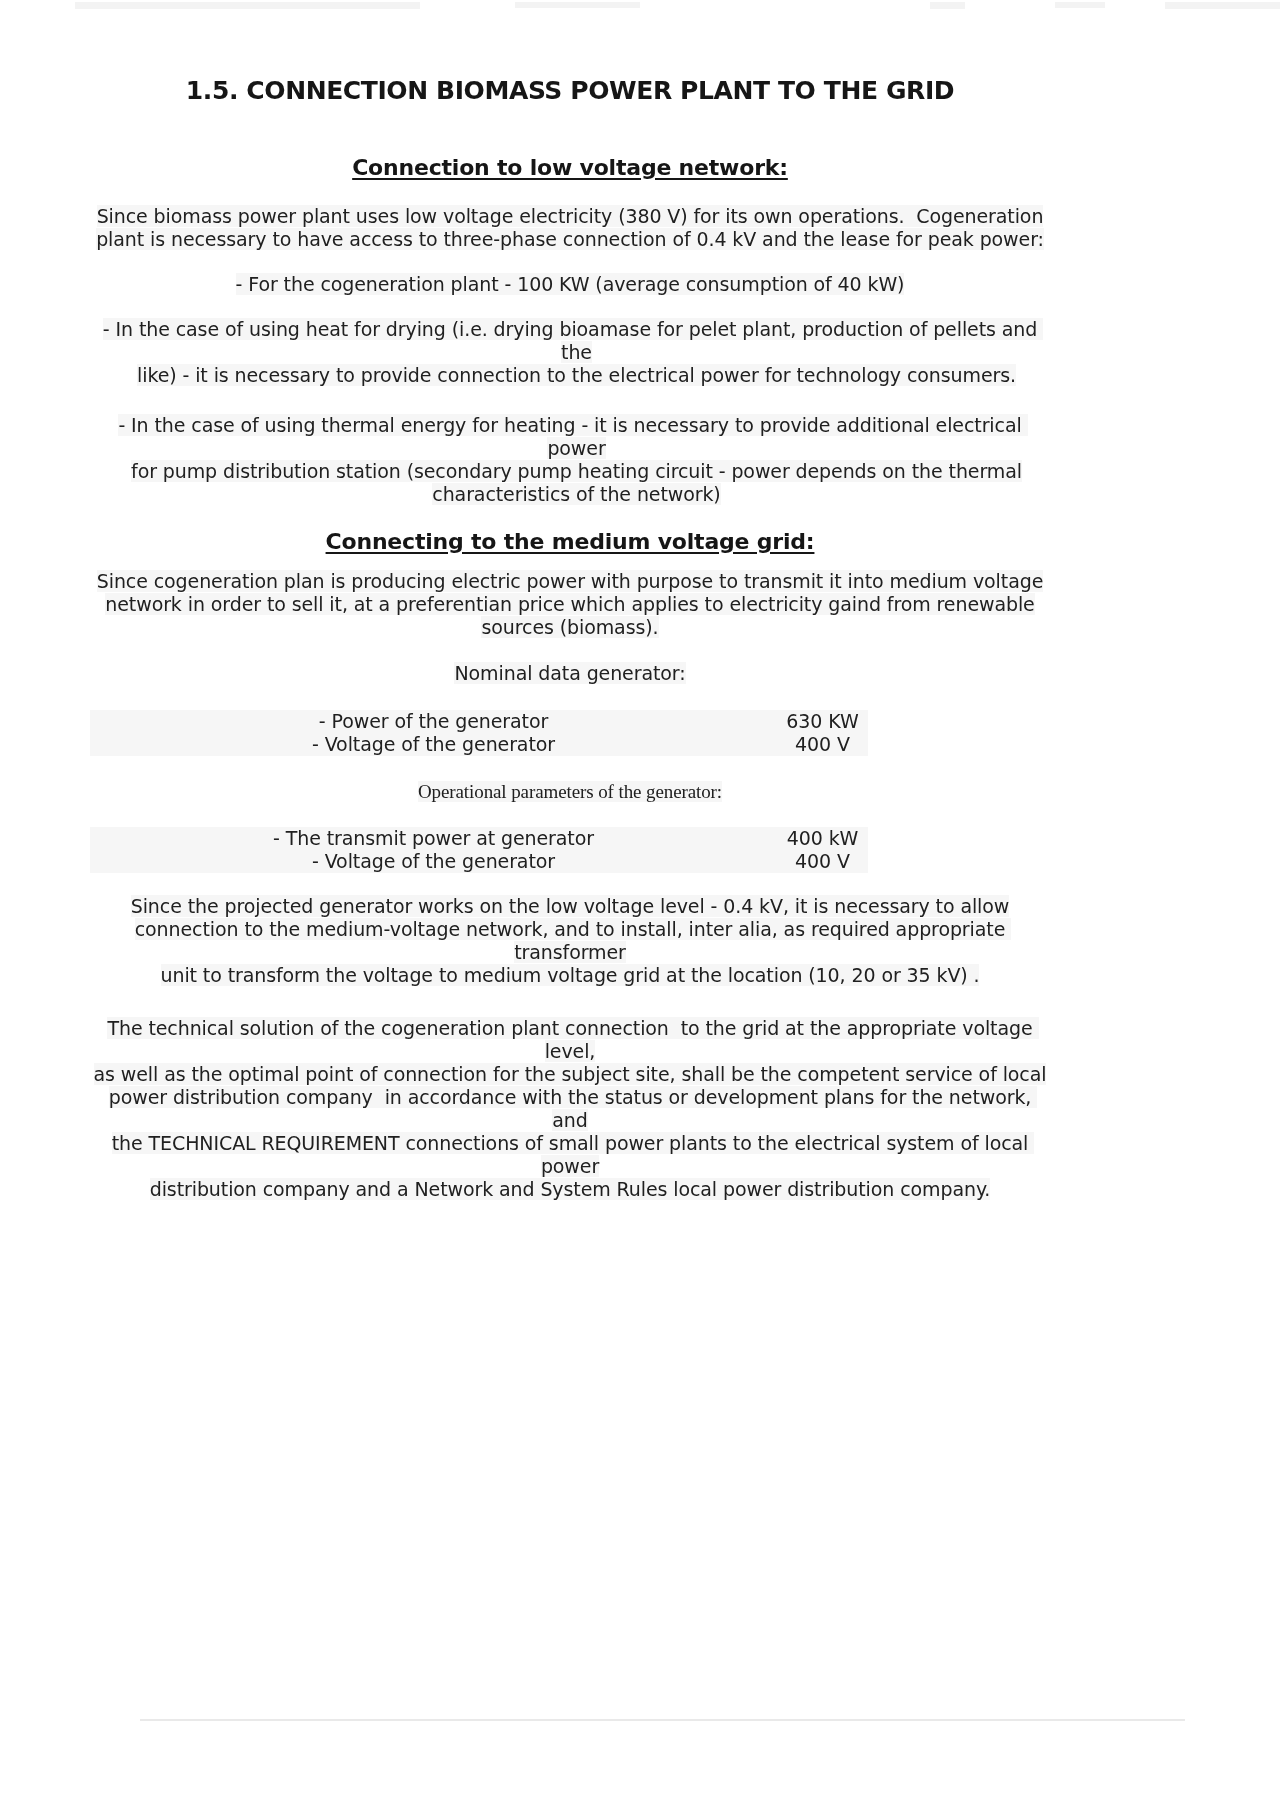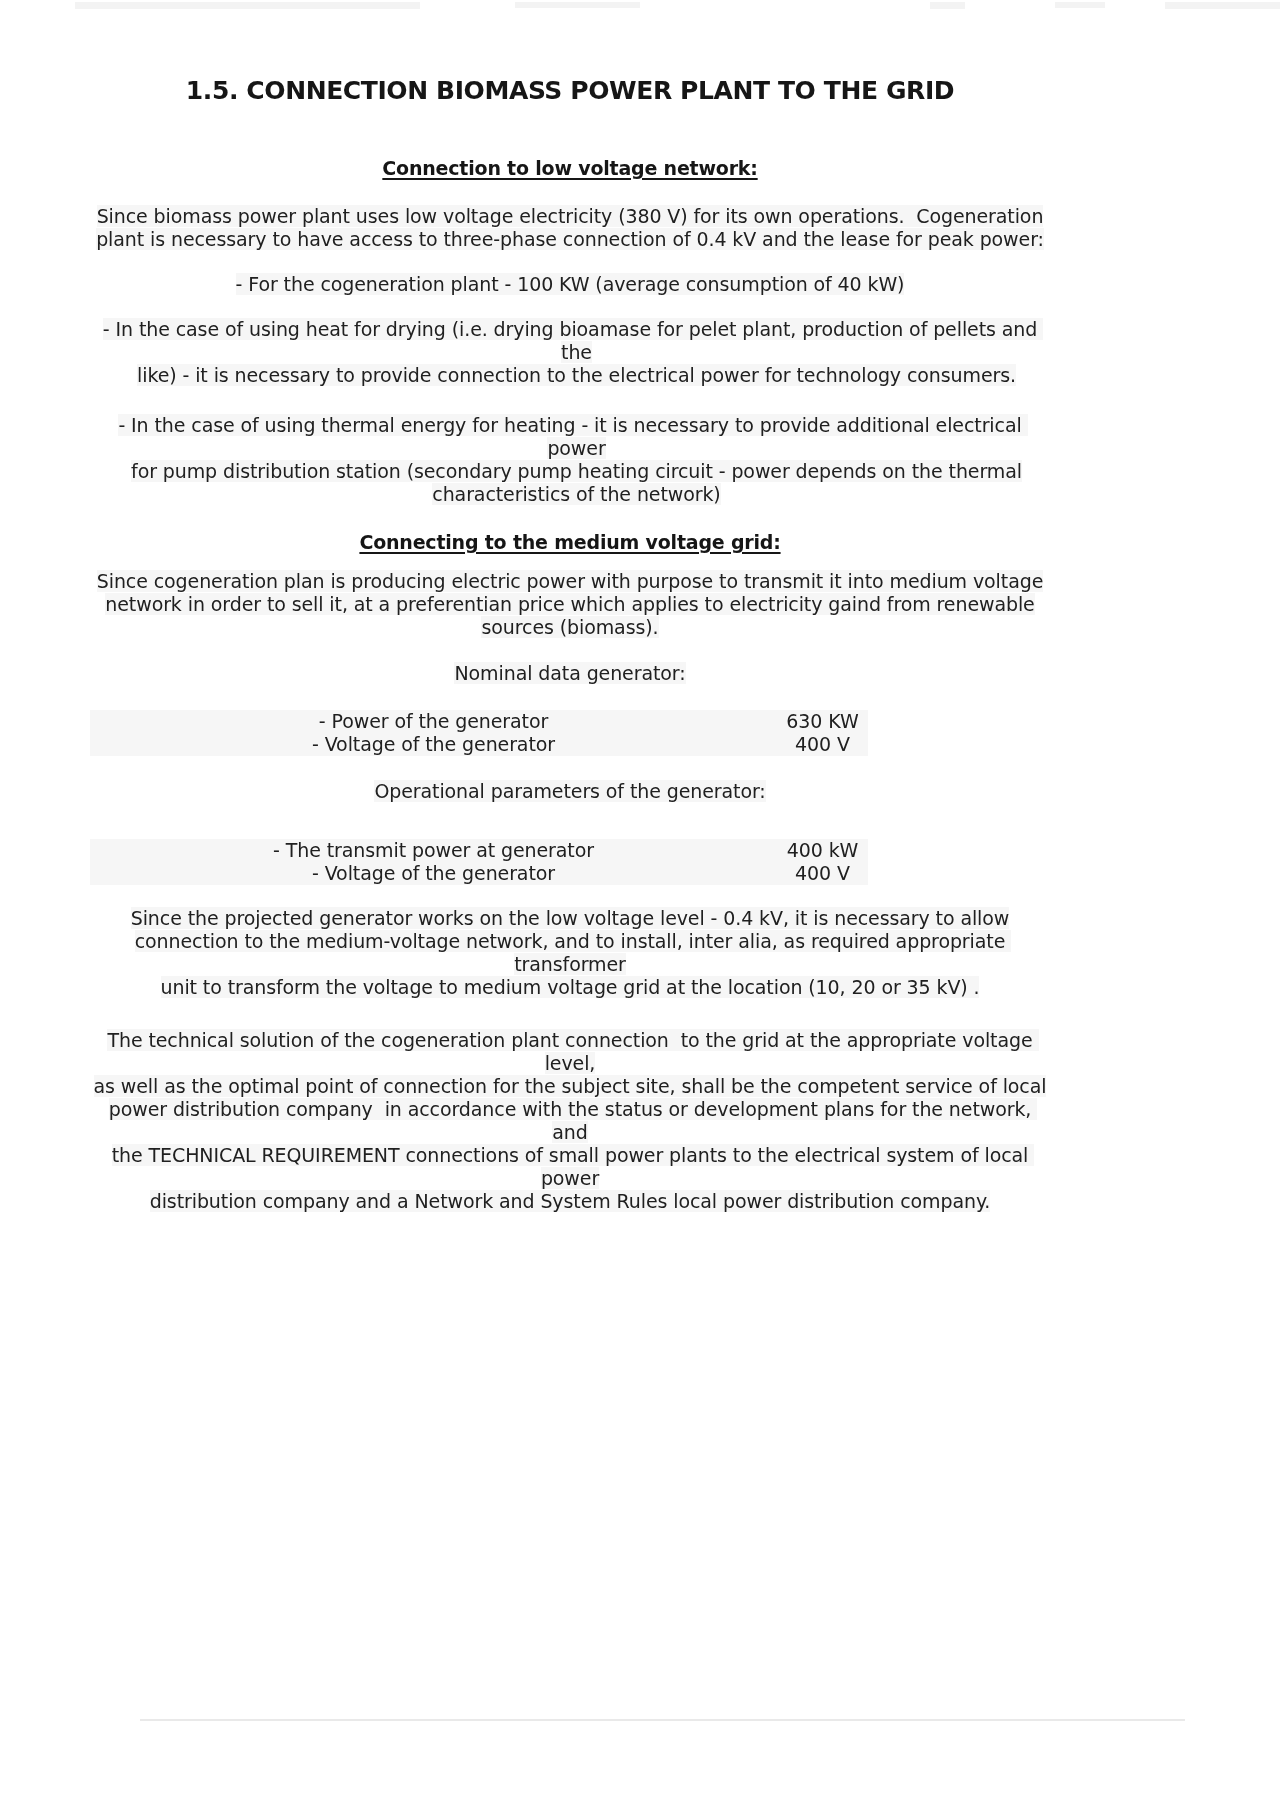--- a/index.html
+++ b/index.html
@@ -34,21 +34,21 @@
 
   
   .hl { background: var(--highlight, #f6f6f6); box-decoration-break: clone; -webkit-box-decoration-break: clone; }
 
   [data-name="page-title"] {
     font-size: 25px; font-weight: bold; letter-spacing: -0.4px;
     line-height: 30px; color: #161616;
     margin-bottom: 50px;
   }
   .sec-heading {
-    font-size: 19px; font-weight: bold; letter-spacing: -0.2px;
+    font-size: 22px; font-weight: bold; letter-spacing: -0.2px;
     line-height: 24px; color: #161616;
     text-decoration: underline;
     text-decoration-thickness: 2px;
     text-underline-offset: 3px;
   }
   [data-name="section-heading-low-voltage"]   { margin-bottom: 25px; }
   [data-name="section-heading-medium-voltage"]{ margin-bottom: 16px; }
 
   .para, .bullet, .plain-label, .spec-row {
     font-size: 19px; line-height: 23px; letter-spacing: -0.1px;
@@ -56,21 +56,21 @@
   }
   .bullet { padding-left: 13px; text-indent: -13px; }
 
   [data-name="paragraph-low-voltage-intro"]    { margin-bottom: 22px; }
   [data-name="bullet-cogeneration-plant"]      { margin-bottom: 22px; }
   [data-name="bullet-thermal-heating"]         { margin-bottom: 24px; }
   [data-name="bullet-heat-drying"]             { margin-bottom: 27px; }
   [data-name="paragraph-medium-voltage-intro"] { margin-bottom: 23px; }
   [data-name="label-nominal-data"]             { margin-bottom: 25px; }
   [data-name="nominal-spec-table"]             { margin-bottom: 24px; }
-  [data-name="label-operational-parameters"]   { margin-bottom: 36px; }
+  [data-name="label-operational-parameters"]   { margin-bottom: 24px; font-family: Liberation Serif, serif; }
   [data-name="operational-spec-table"]         { margin-bottom: 22px; }
   [data-name="paragraph-transformer-note"]     { margin-bottom: 30px; }
 
   .spec-row { display: flex; background: var(--highlight, #f6f6f6); width: 778px; }
   .spec-label { width: 687px; flex: 0 0 687px; }
   .spec-value { flex: 1; }
 
   
   [data-name="footer-rule"] {
     position: absolute; left: 140px; top: 1719px;

